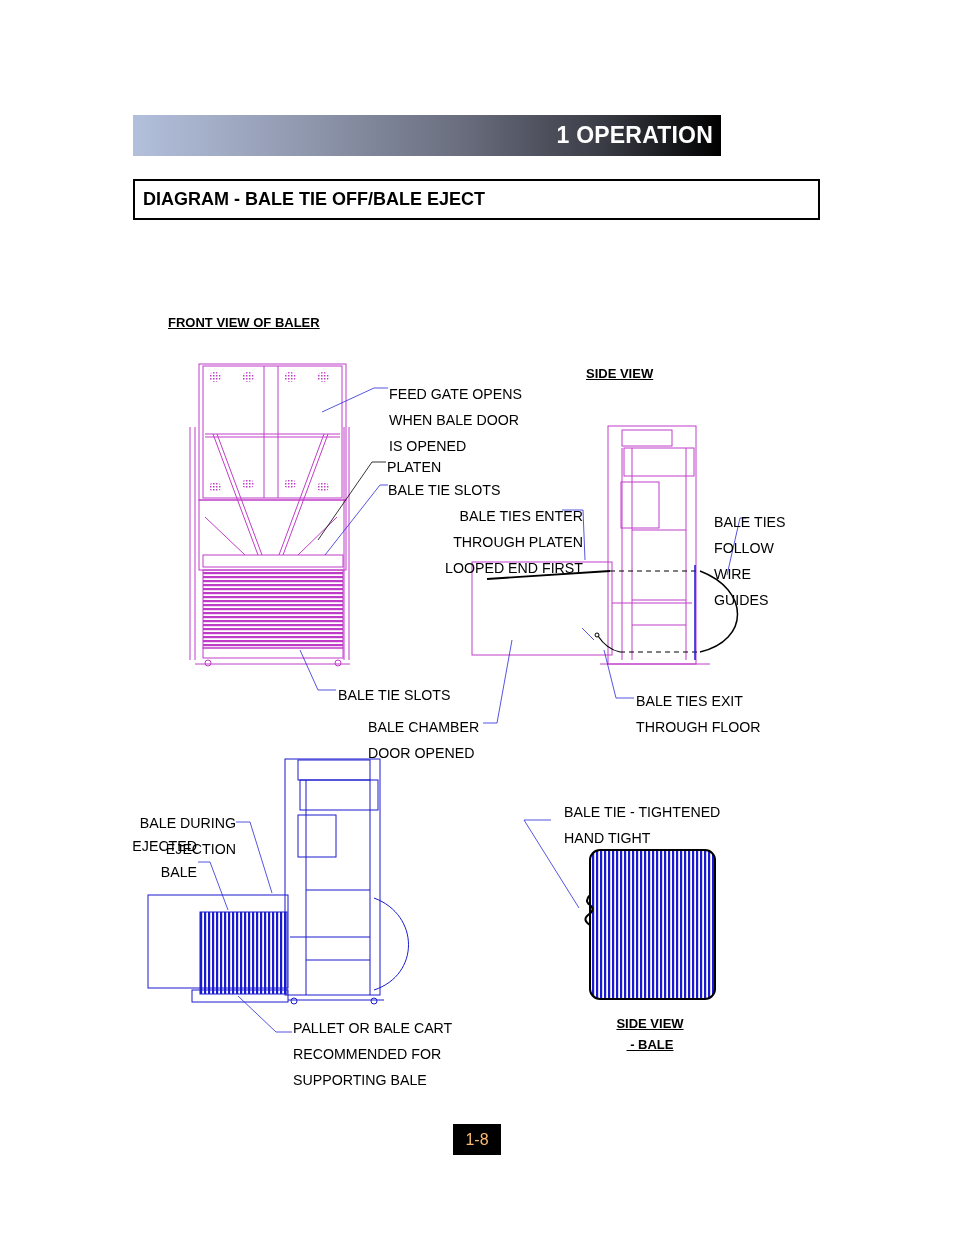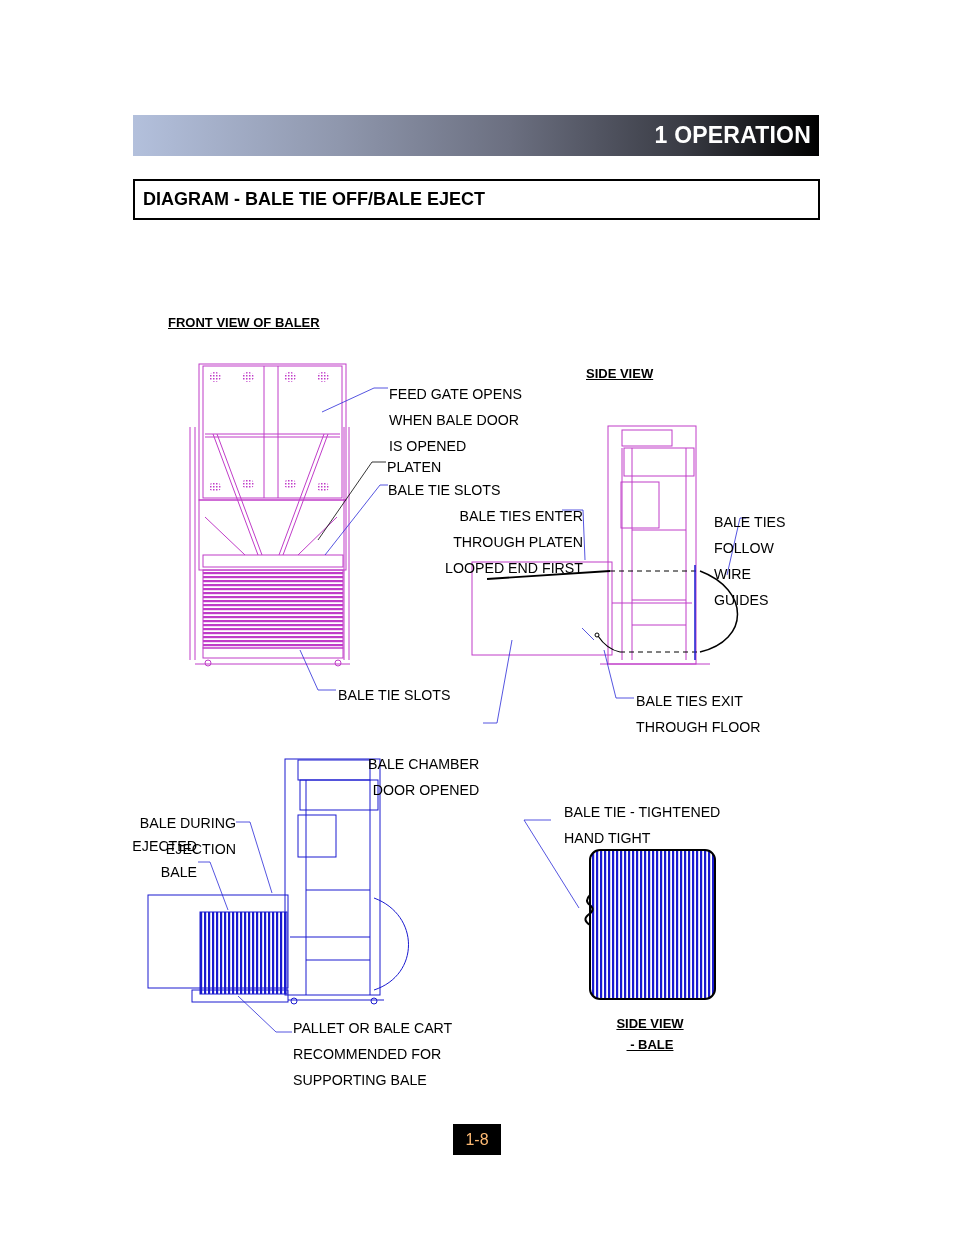--- a/index.html
+++ b/index.html
@@ -1,18 +1,18 @@
 <!DOCTYPE html>
 <html><head>
 <meta charset="utf-8">
 <style>
   html, body { margin: 0; padding: 0; background: #ffffff; }
   body { width: 954px; height: 1235px; position: relative; overflow: hidden;
          font-family: "Liberation Sans", sans-serif; color: #000; }
-  .header-bar { position: absolute; left: 133px; top: 115px; width: 686px; height: 41px;
+  .header-bar { position: absolute; left: 133px; top: 115px; width: 588px; height: 41px;
     background: linear-gradient(to right, #b3c0dc 0%, #8f97ad 30%, #6b6f80 55%, #3a3c45 80%, #000000 100%);
     display: flex; align-items: center; justify-content: flex-end; }
   .header-title { color: #fff; font-weight: bold; font-size: 23px; margin-right: 8px; letter-spacing: 0.2px; }
   .section-box { position: absolute; left: 133px; top: 179px; width: 683px; height: 37px;
     border: 2px solid #000000; display: flex; align-items: center; }
   .section-title { font-weight: bold; font-size: 18px; margin-left: 8px; }
   .label { position: absolute; font-size: 14.2px; line-height: 26px; white-space: pre; }
   .label.right { text-align: right; }
   .heading { position: absolute; font-weight: bold; font-size: 13px; text-decoration: underline; white-space: pre; line-height: 21px; }
   .heading.center { text-align: center; }
@@ -165,21 +165,21 @@
 <div class="label" style="left:387px; top:454px;">PLATEN</div>
 <div class="label" style="left:388px; top:477px;">BALE TIE SLOTS</div>
 <div class="label right" style="left:432px; top:503px; width:151px;">BALE TIES ENTER
 THROUGH PLATEN
 LOOPED END FIRST</div>
 <div class="label" style="left:714px; top:509px;">BALE TIES
 FOLLOW
 WIRE
 GUIDES</div>
 <div class="label" style="left:338px; top:682px;">BALE TIE SLOTS</div>
-<div class="label" style="left:368px; top:751px;text-align:right;">BALE CHAMBER
+<div class="label" style="left:368px; top:714px;">BALE CHAMBER
 DOOR OPENED</div>
 <div class="label" style="left:636px; top:688px;">BALE TIES EXIT
 THROUGH FLOOR</div>
 <div class="label right" style="left:126px; top:810px; width:110px;">BALE DURING
 EJECTION</div>
 <div class="label right" style="left:116px; top:833px; width:81px;">EJECTED
 BALE</div>
 <div class="label" style="left:293px; top:1015px;">PALLET OR BALE CART
 RECOMMENDED FOR
 SUPPORTING BALE</div>

